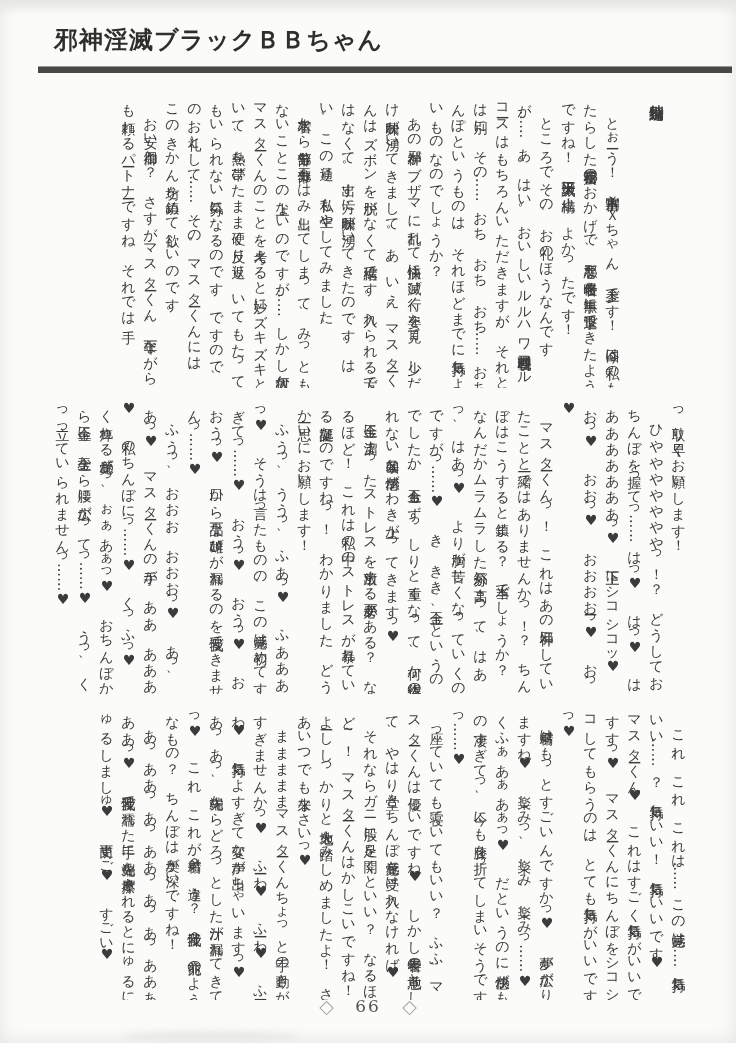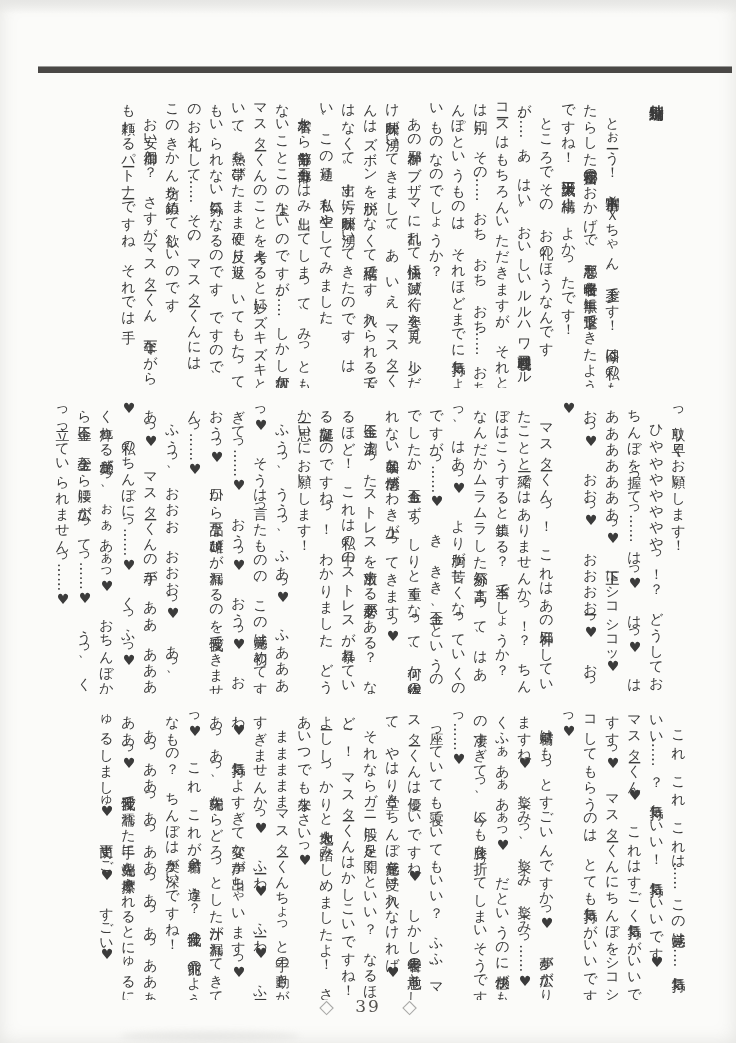--- a/index.html
+++ b/index.html
@@ -56,20 +56,21 @@
   }
   .footer .diamond{color:#a8a8a6;font-size:19px;margin:0 16px;vertical-align:-1px;}
   .footer .page-num{letter-spacing:2px;}
 </style>
 </head>
 <body>
 
 <div class="page">
   <div class="scan-top"></div>
 
+  <h1 class="title">邪神淫滅ブラックＢＢちゃん</h1>
   <div class="rule"></div>
 
   <main class="text-area">
     <section class="band">
         <h2 class="section-heading">特別編</h2>
         <p>とぉーう！　宇宙刑事ＸＸちゃん、参上です！　今回は私のもたらした秘密兵器のおかげで、邪悪な侵略者を無事に撃退できたようですね！　天下太平誠に結構！　よかったです！</p>
         <p>ところでその、お礼のほうなんですが……あ、はい。おいしいルルハワ料理朝昼晩フルコースはもちろんいただきますが。それとは別に。その……おち、おち、おち……おちんぽというものは、それほどまでに気持ちよいものなのでしょうか？</p>
         <p>あの邪神がブザマに乱れて痛快に滅び行く姿を見て、少しだけ興味が湧いてきまして。あ、いえ。マスターくんはズボンを脱がなくて結構です。入れられる方ではなくて。出す方に興味が湧いてきたのです。はい、この通り。私も生やしてみました。</p>
         <p>水着から竿部分も玉部分もはみ出してしまって、みっともないことこの上ないのですが……しかし何故かマスターくんのことを考えると妙にズキズキと疼いて、熱を帯びたまま硬く反り返り、いてもたってもいられない気分になるのです。ですので、今回のお礼として……その。マスターくんには、このきかん坊を鎮めて欲しいのです。</p>
         <p>お安い御用と？　さすがマスターくん、年下ながらも頼れるパートナーですね。それでは手</p>
@@ -87,18 +88,18 @@
         <p>射精はもっとすごいんですかっ♥　夢が広がりますね♥　楽しみっ、楽しみ、楽しみっ……♥　くふぁあぁあぁっ♥　だというのに快感がもの凄すぎてっ、今にも膝を折ってしまいそうですっ……♥</p>
         <p>座っていても寝ていてもいい？　ふふ、マスターくんは優しいですね♥　しかし年長者の意地として、やはり堂々とちんぼ感覚を受け入れなければ♥</p>
         <p>それならガニ股に足を開くといい？　なるほど～！　マスターくんはかしこいですね！　よーししっかりと大地を踏みしめましたよ！　さあいつでも来なさいっ♥</p>
         <p>まままままマスターくんちょっと手の動きが早すぎませんかっ♥　ふーわ♥　ふーわ♥　ふーわ♥　気持ちよすぎて変な声が出ちゃいますっ♥　あっあっ、先端からどろっとした汁が漏れてきてっ♥　これ、これが射精？　違う？　我慢汁？　前兆のようなもの？　ちんぼは奥が深いですね！</p>
         <p>あっああっあっああっあっあっあああああっ♥　我慢汁で濡れた手に先端を摩擦されるとにゅるにゅるしましゅ♥　尚更すご♥　すごい♥</p>
       </section>
   </main>
 
   <div class="footer">
     <span class="diamond">◇</span>
-    <span class="page-num">39</span>
+    <span class="page-num">66</span>
     <span class="diamond">◇</span>
   </div>
 
   <div class="scan-smudge"></div>
 </div>
 
 </body></html>

